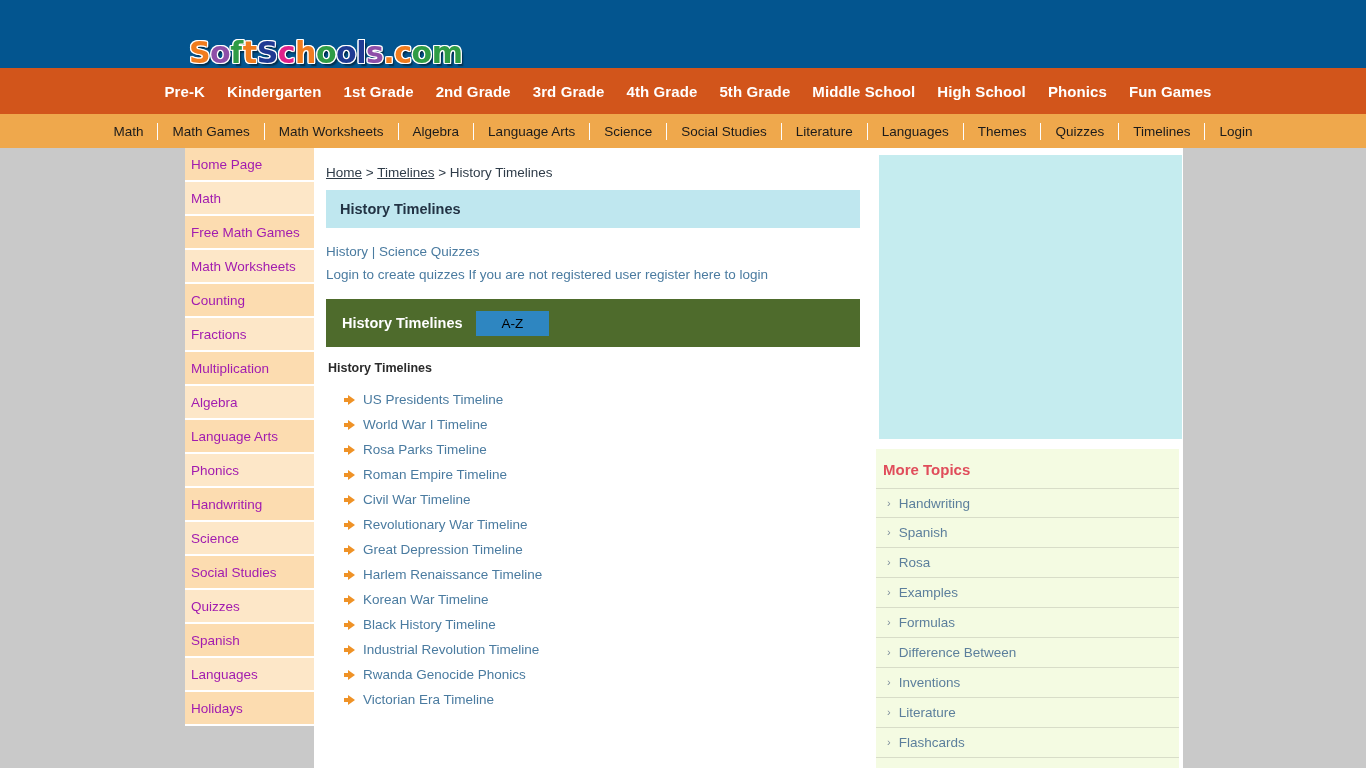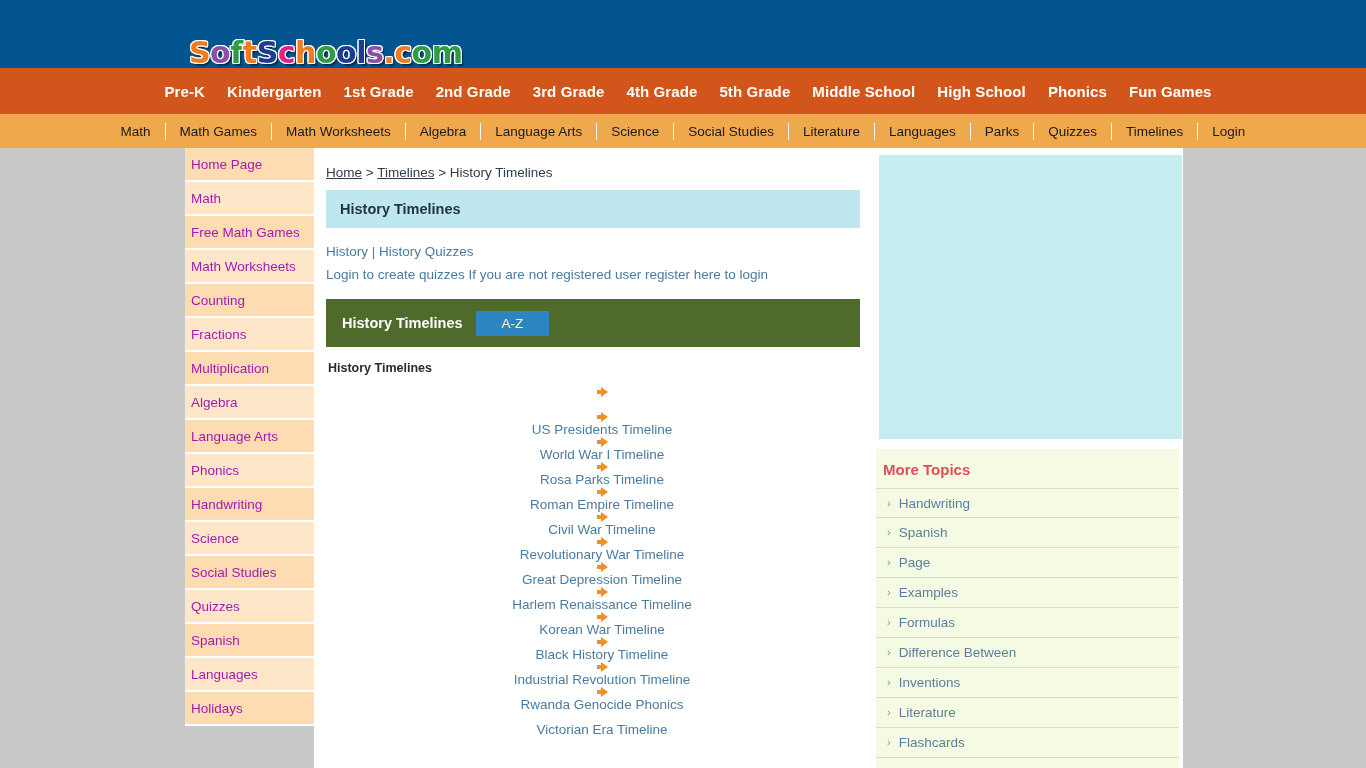--- a/index.html
+++ b/index.html
@@ -150,40 +150,39 @@
     padding-left: 16px;
     gap: 13px;
   }
   .greenbar .gb-title {
     color: #ffffff;
     font-size: 14.5px;
     font-weight: bold;
   }
   .az-btn {
     background: #2e86c1;
-    color: #fef9c3;
+    color: #000000;
     font-size: 13.5px;
     padding: 5px 26px;
     cursor: pointer;
     line-height: 15px;
   }
   .sublabel {
     font-size: 12.5px;
     font-weight: bold;
     color: #2b2b2b;
     margin: 14px 0 12px 2px;
   }
   .tl-list { margin: 0; padding: 0; list-style: none; }
   .tl-list li {
     display: flex;
     align-items: center;
-    gap: 24px;
+    gap: 8px;
     height: 25px;
     padding-left: 18px;
-    flex-direction: column;
   }
   .arrow {
     width: 11px; height: 10px;
     flex: 0 0 11px;
     position: relative;
   }
   .arrow::before {
     content: "";
     position: absolute;
     left: 0; top: 3px;
@@ -277,21 +276,21 @@
 <nav class="subjectnav" id="subjectnav">
     <a href="#">Math</a>
     <a href="#">Math Games</a>
     <a href="#">Math Worksheets</a>
     <a href="#">Algebra</a>
     <a href="#">Language Arts</a>
     <a href="#">Science</a>
     <a href="#">Social Studies</a>
     <a href="#">Literature</a>
     <a href="#">Languages</a>
-    <a href="#">Parks</a>
+    <a href="#">Themes</a>
     <a href="#">Quizzes</a>
     <a href="#">Timelines</a>
     <a href="#">Login</a>
   </nav>
 
 <div class="page">
 
   <aside class="leftcol" id="leftcol">
       <div class="side-item">Home Page</div>
       <div class="side-item alt">Math</div>
@@ -314,21 +313,21 @@
 
   <main class="midcol">
 
     <div class="breadcrumb">
       <a href="#">Home</a><span> &gt; </span><a href="#">Timelines</a><span> &gt; </span><span>History Timelines</span>
     </div>
 
     <div class="pagehead">History Timelines</div>
 
     <div class="linkline">
-      <a href="#">History</a><span> | </span><a href="#">History Quizzes</a>
+      <a href="#">History</a><span> | </span><a href="#">Science Quizzes</a>
     </div>
 
     <div class="linkline">
       <a href="#">Login to create quizzes</a><span> If you are not registered user </span><a href="#">register here to login</a>
     </div>
 
     <div class="greenbar">
       <span class="gb-title">History Timelines</span>
       <span class="az-btn">A-Z</span>
     </div>
@@ -400,21 +399,21 @@
           <div class="topic-item">
             <span class="chev">›</span>
             <a href="#">Handwriting</a>
           </div>
           <div class="topic-item">
             <span class="chev">›</span>
             <a href="#">Spanish</a>
           </div>
           <div class="topic-item">
             <span class="chev">›</span>
-            <a href="#">Page</a>
+            <a href="#">Rosa</a>
           </div>
           <div class="topic-item">
             <span class="chev">›</span>
             <a href="#">Examples</a>
           </div>
           <div class="topic-item">
             <span class="chev">›</span>
             <a href="#">Formulas</a>
           </div>
           <div class="topic-item">

